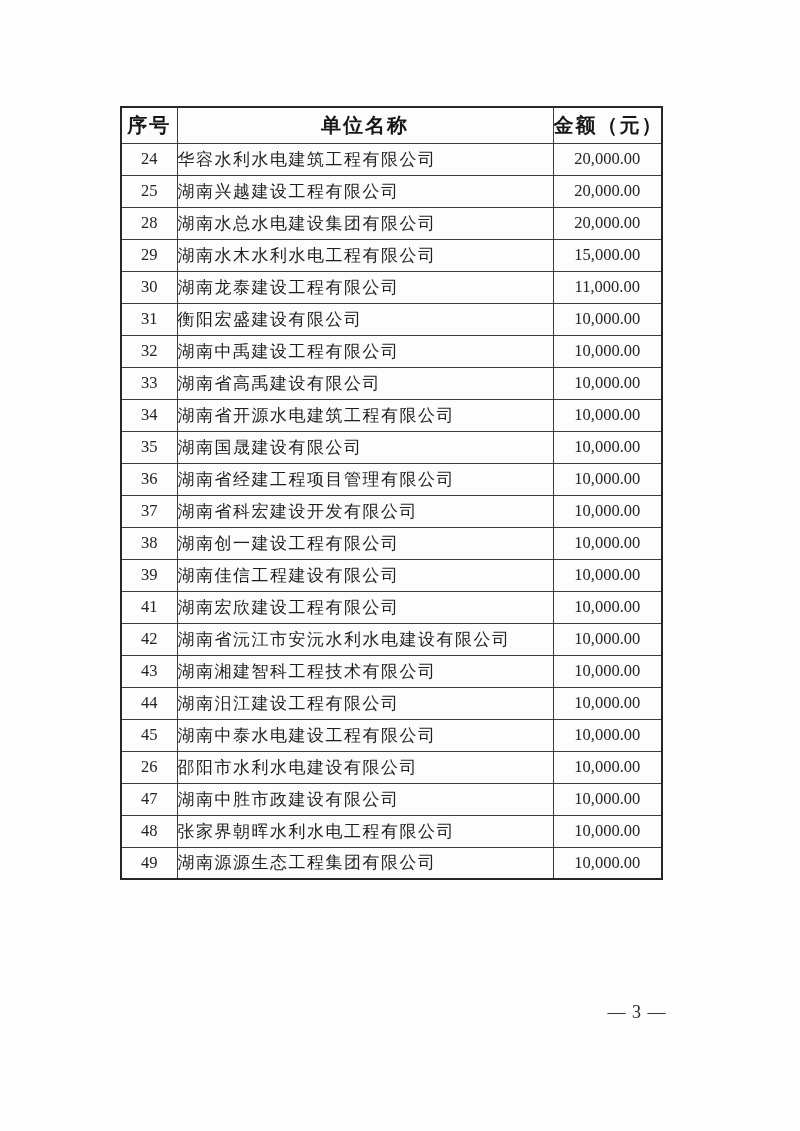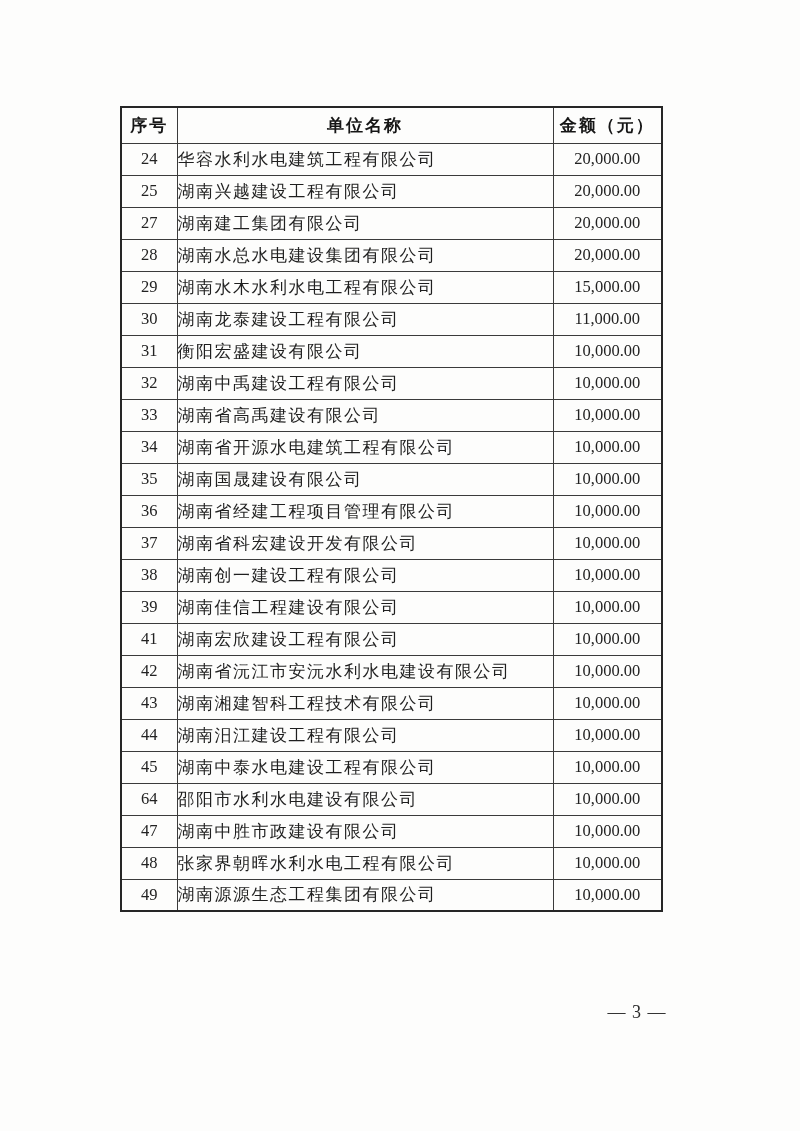--- a/index.html
+++ b/index.html
@@ -29,21 +29,21 @@
   table.fund-table td {
     border: 1px solid #3b3b3b;
     padding: 0;
     overflow: hidden;
     white-space: nowrap;
   }
   table.fund-table thead tr { height: 36px; }
   table.fund-table tbody tr { height: 32px; }
   table.fund-table th {
     font-weight: bold;
-    font-size: 17px;
+    font-size: 20px;
     text-align: center;
     letter-spacing: 2px;
     color: #161616;
   }
   td.serial {
     text-align: center;
     font-size: 16.5px;
     color: #222222;
     margin-left: 20px;
   }
@@ -94,25 +94,20 @@
           <td class="serial">24</td>
           <td class="name">华容水利水电建筑工程有限公司</td>
           <td class="amount">20,000.00</td>
         </tr>
         <tr>
           <td class="serial">25</td>
           <td class="name">湖南兴越建设工程有限公司</td>
           <td class="amount">20,000.00</td>
         </tr>
         <tr>
-          <td class="serial">27</td>
-          <td class="name">湖南建工集团有限公司</td>
-          <td class="amount">20,000.00</td>
-        </tr>
-        <tr>
           <td class="serial">28</td>
           <td class="name">湖南水总水电建设集团有限公司</td>
           <td class="amount">20,000.00</td>
         </tr>
         <tr>
           <td class="serial">29</td>
           <td class="name">湖南水木水利水电工程有限公司</td>
           <td class="amount">15,000.00</td>
         </tr>
         <tr>
@@ -184,21 +179,21 @@
           <td class="serial">44</td>
           <td class="name">湖南汨江建设工程有限公司</td>
           <td class="amount">10,000.00</td>
         </tr>
         <tr>
           <td class="serial">45</td>
           <td class="name">湖南中泰水电建设工程有限公司</td>
           <td class="amount">10,000.00</td>
         </tr>
         <tr>
-          <td class="serial">64</td>
+          <td class="serial">26</td>
           <td class="name">邵阳市水利水电建设有限公司</td>
           <td class="amount">10,000.00</td>
         </tr>
         <tr>
           <td class="serial">47</td>
           <td class="name">湖南中胜市政建设有限公司</td>
           <td class="amount">10,000.00</td>
         </tr>
         <tr>
           <td class="serial">48</td>

